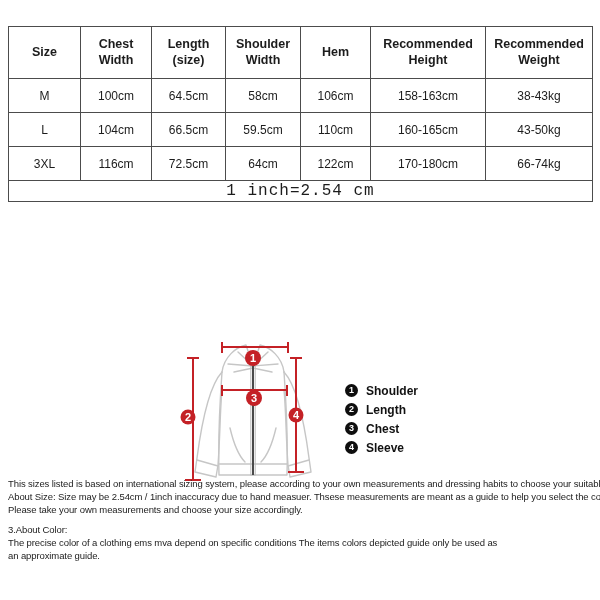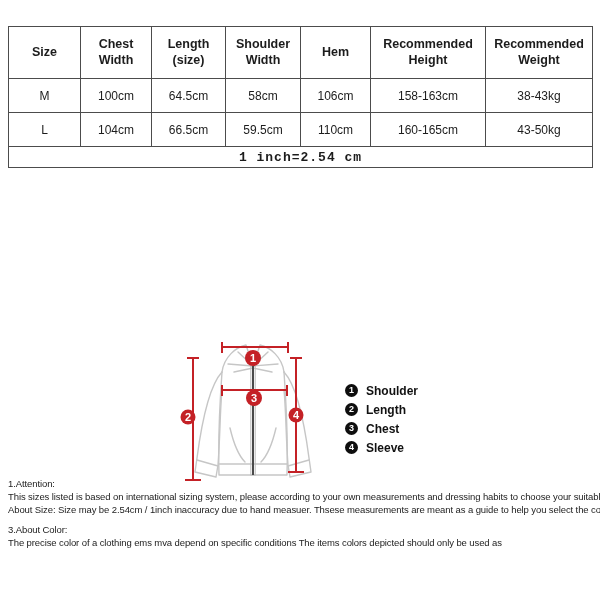--- a/index.html
+++ b/index.html
@@ -19,21 +19,21 @@
     padding: 0 2px; overflow: hidden;
   }
   .size-table thead tr { height: 52px; }
   .size-table th { font-size: 12.5px; font-weight: bold; line-height: 1.25; }
   .size-table tbody tr.data-row { height: 34px; }
   .size-table tbody td { font-size: 12px; }
   .size-table tr.note-row-1 { height: 21px; }
   .size-table tr.note-row-2 { height: 24px; }
   .size-table tr.note-row-1 td, .size-table tr.note-row-2 td {
     font-family: "Liberation Mono", "DejaVu Sans Mono", monospace;
-    font-weight: bold; font-size: 13px; letter-spacing: 1px;
+    font-weight: normal; font-size: 16px; letter-spacing: 1px;
   }
 
   
   .diagram-svg { position: absolute; left: 150px; top: 340px; }
 
   .legend { position: absolute; left: 345px; top: 381px; }
   .legend-item { display: flex; align-items: center; height: 19px; }
   .legend-num {
     width: 13px; height: 13px; border-radius: 50%; background: #0e0e0e;
     color: #ffffff; font-size: 9px; font-weight: bold; line-height: 13px;
@@ -85,20 +85,29 @@
       <td>38-43kg</td>
     </tr>
     <tr class="data-row">
       <td>L</td>
       <td>104cm</td>
       <td>66.5cm</td>
       <td>59.5cm</td>
       <td>110cm</td>
       <td>160-165cm</td>
       <td>43-50kg</td>
+    </tr>
+    <tr class="data-row">
+      <td>3XL</td>
+      <td>116cm</td>
+      <td>72.5cm</td>
+      <td>64cm</td>
+      <td>122cm</td>
+      <td>170-180cm</td>
+      <td>66-74kg</td>
     </tr>
     <tr class="note-row-1">
       <td colspan="7">1 inch=2.54 cm</td>
     </tr>
   </tbody>
 </table>
 
 <svg class="diagram-svg" width="210" height="148" viewBox="0 0 210 148" xmlns="http://www.w3.org/2000/svg">
 
   <g fill="none" stroke="#c6c6c6" stroke-width="1.4" stroke-linecap="round" stroke-linejoin="round">
@@ -158,20 +167,21 @@
     <span class="legend-num">3</span>
     <span class="legend-label">Chest</span>
   </div>
   <div class="legend-item">
     <span class="legend-num">4</span>
     <span class="legend-label">Sleeve</span>
   </div>
 </div>
 
 <div class="notes">
-  <div class="sec-title">1.Attention:</div>
   <div class="oneline">This sizes listed is based on international sizing system, please according to your own measurements and dressing habits to choose your suitable size.</div>
 
   <div class="oneline">About Size: Size may be 2.54cm / 1inch inaccuracy due to hand measuer. Thsese measurements are meant as a guide to help you select the correct size.</div>
+  <div>Please take your own measurements and choose your size accordingly.</div>
 
   <div class="sec-title">3.About Color:</div>
-  <div>The precise color of a clothing ems mva depend on specific conditions The items colors depicted should only be used as</div>
+  <div>The precise color of a clothing ems mva depend on specific conditions The items colors depicted guide only be used as</div>
+  <div>an approximate guide.</div>
 </div>
 
 </body></html>

